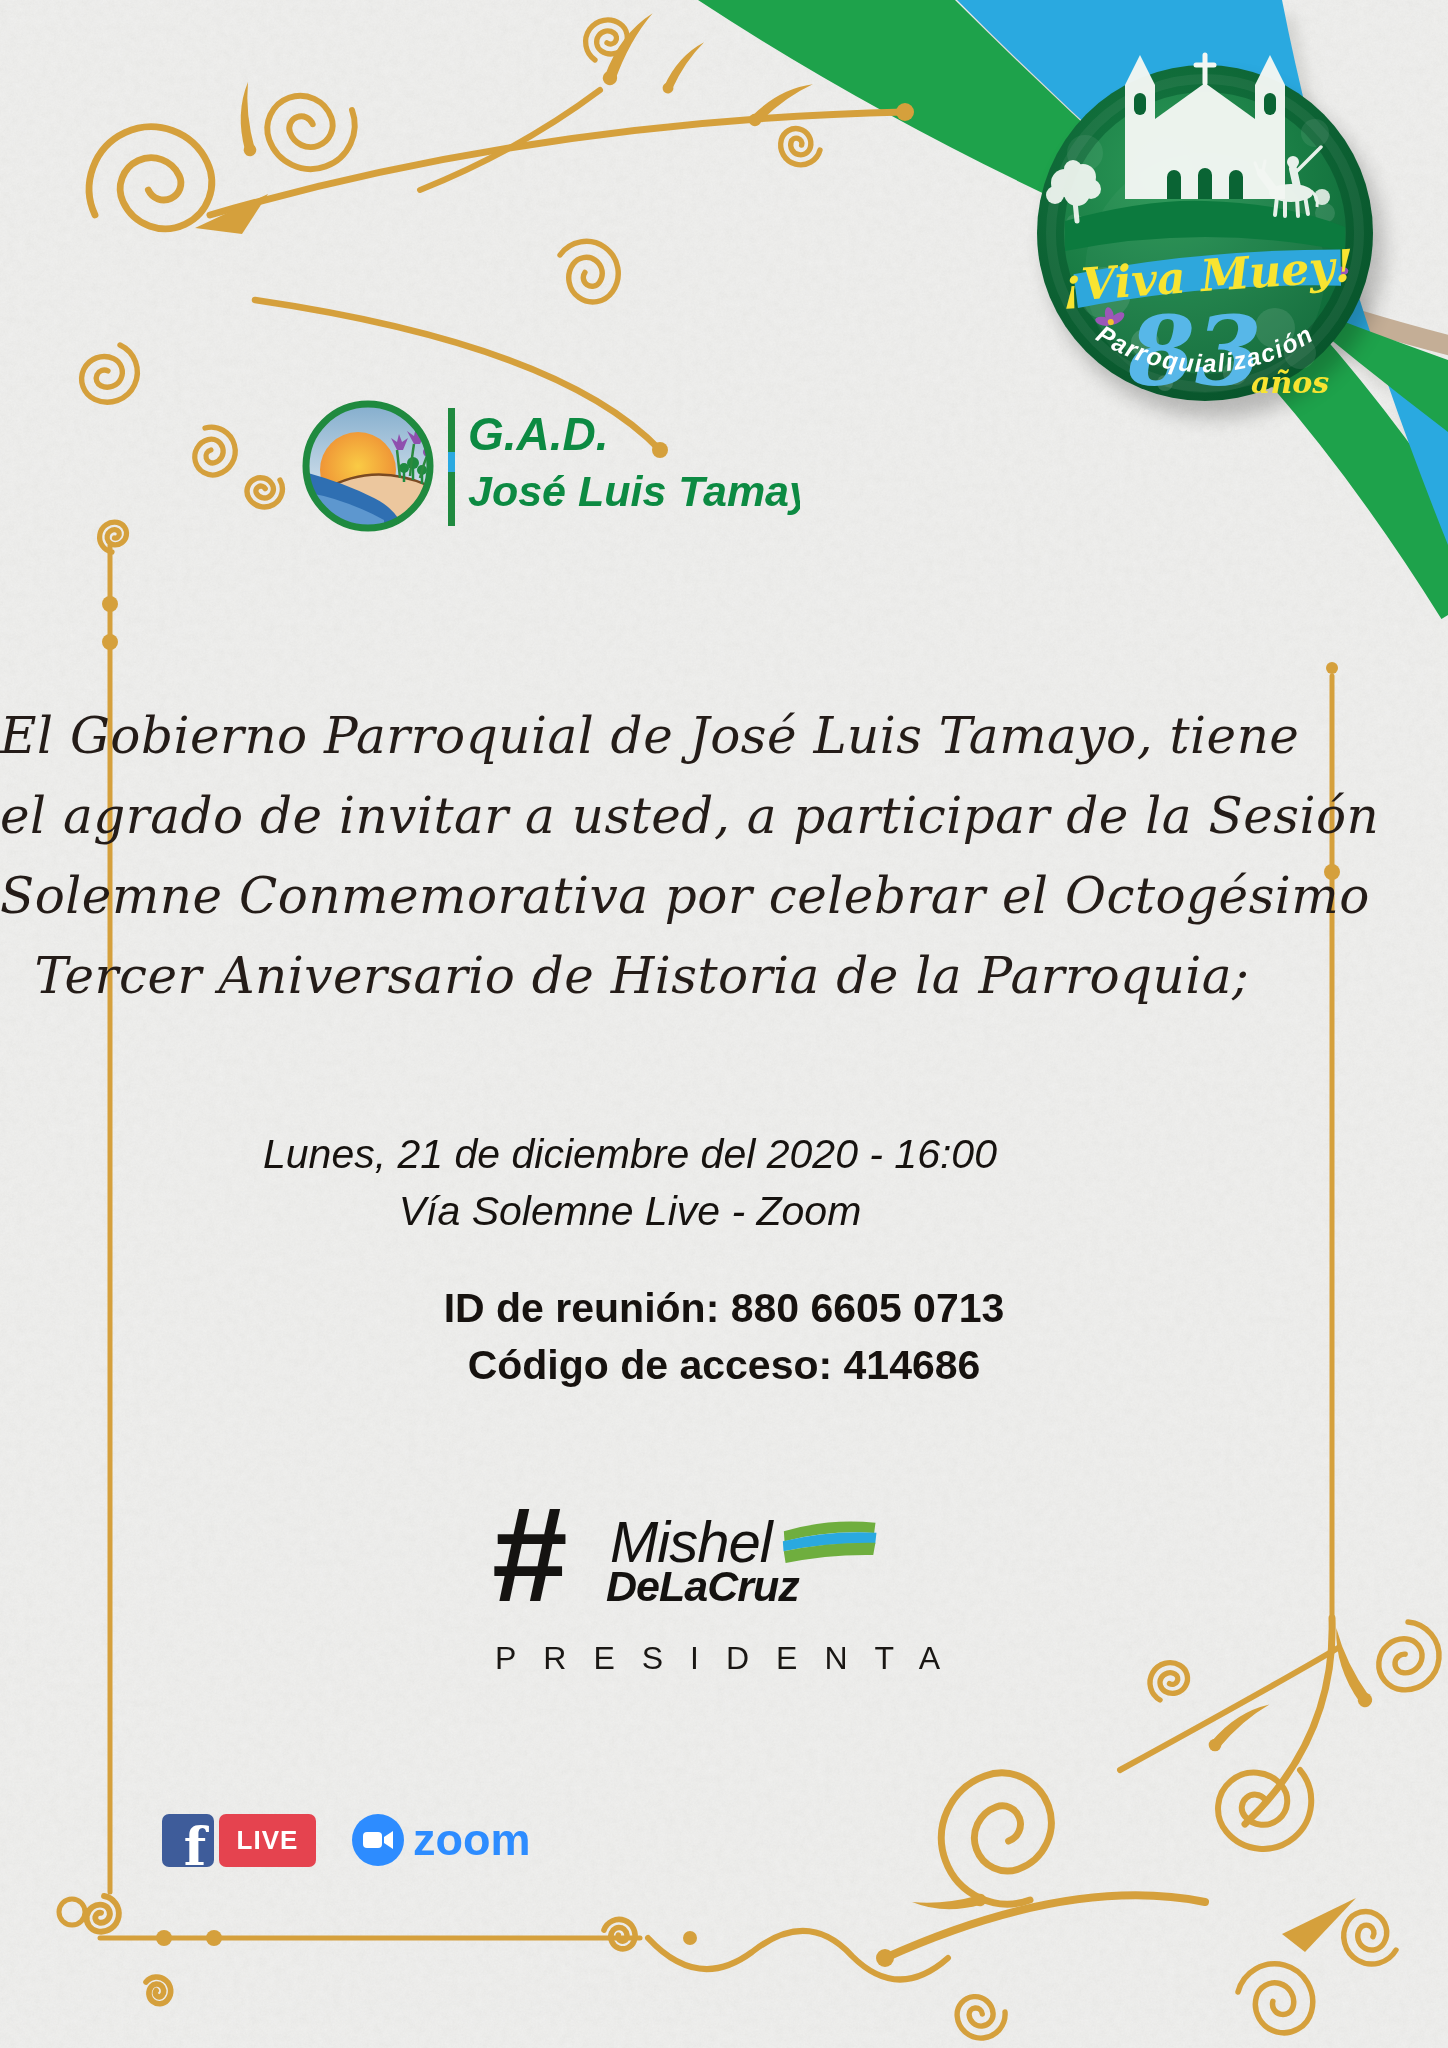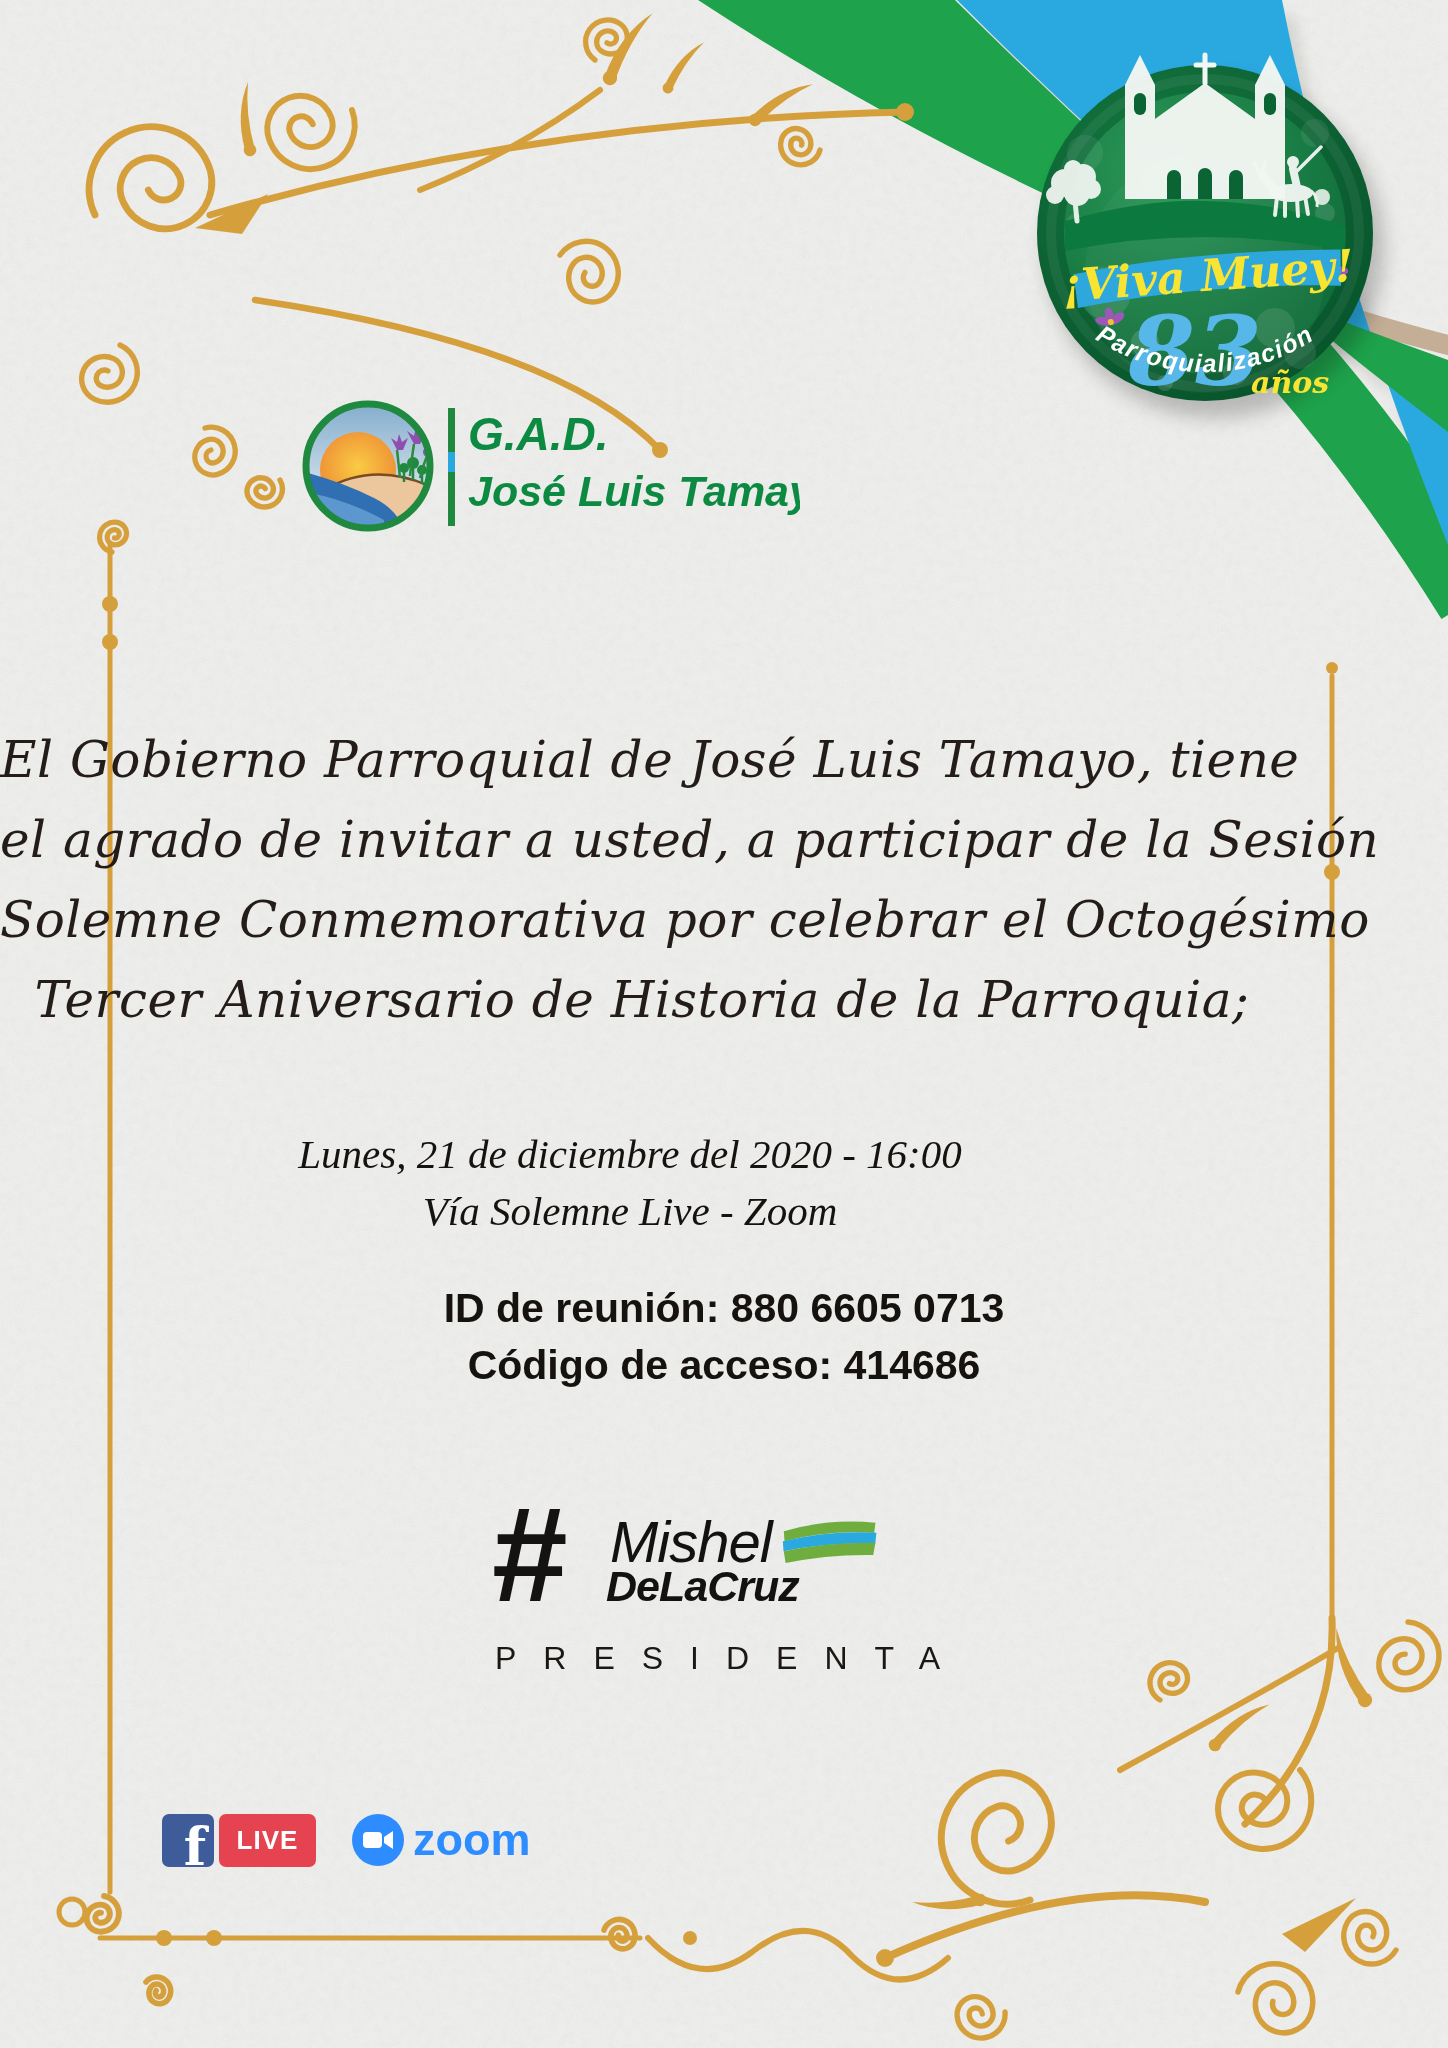--- a/index.html
+++ b/index.html
@@ -6,28 +6,28 @@
   .page{
     position:relative;width:1448px;height:2048px;margin:0 auto;
     background:#ECECEA;overflow:hidden;
     font-family:"Liberation Sans",sans-serif;color:#1d1915;
   }
   .layer{position:absolute;left:0;top:0;width:1448px;height:2048px;}
   svg{display:block;}
   
   .org-logo{position:absolute;left:300px;top:386px;width:500px;height:170px;}
   
-  .script-block{position:absolute;left:0;top:720px;width:1284px;text-align:center;}
+  .script-block{position:absolute;left:0;top:696px;width:1284px;text-align:center;}
   .script-line{
     font-family:"DejaVu Serif",serif;font-style:italic;font-weight:500;
     font-size:50px;line-height:80px;color:#241c18;white-space:nowrap;
     letter-spacing:.5px;
   }
   
-  .event-block{position:absolute;left:0;top:1126px;width:1260px;text-align:center;font-family:Liberation Serif, serif;}
+  .event-block{position:absolute;left:0;top:1126px;width:1260px;text-align:center;}
   .event-line{font-style:italic;font-weight:500;font-size:41px;line-height:57px;color:#16120f;}
   .meeting-block{position:absolute;left:0;top:1280px;width:1448px;text-align:center;}
   .meeting-line{font-weight:700;font-size:41px;line-height:57px;color:#16120f;}
   
   .signature{position:absolute;left:50%;top:1500px;width:620px;height:180px;transform:translateX(-50%);}
   .sig-hash{position:absolute;left:78px;top:-14px;font-size:136px;font-weight:900;color:#151311;line-height:1;}
   .sig-first{position:absolute;left:196px;top:8px;font-size:58px;font-style:italic;font-weight:500;color:#141210;letter-spacing:-1px;}
   .sig-brush{position:absolute;left:366px;top:14px;}
   .sig-last{position:absolute;left:192px;top:62px;font-size:43px;font-style:italic;font-weight:800;color:#141210;letter-spacing:-1px;}
   .sig-role{position:absolute;left:0;top:140px;width:100%;text-align:center;

